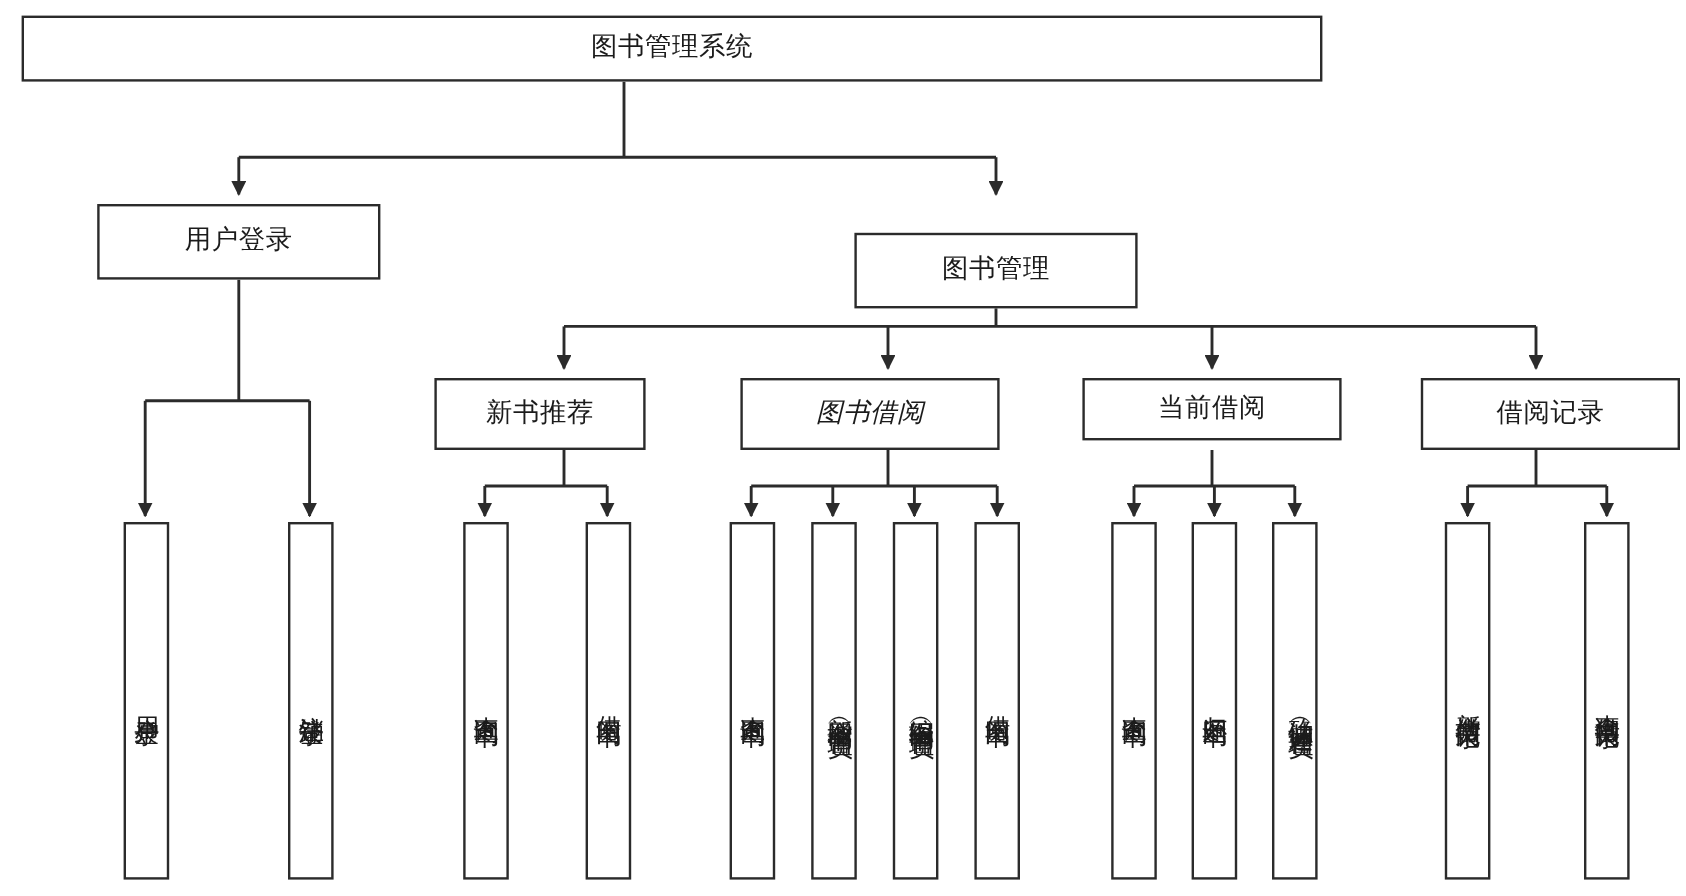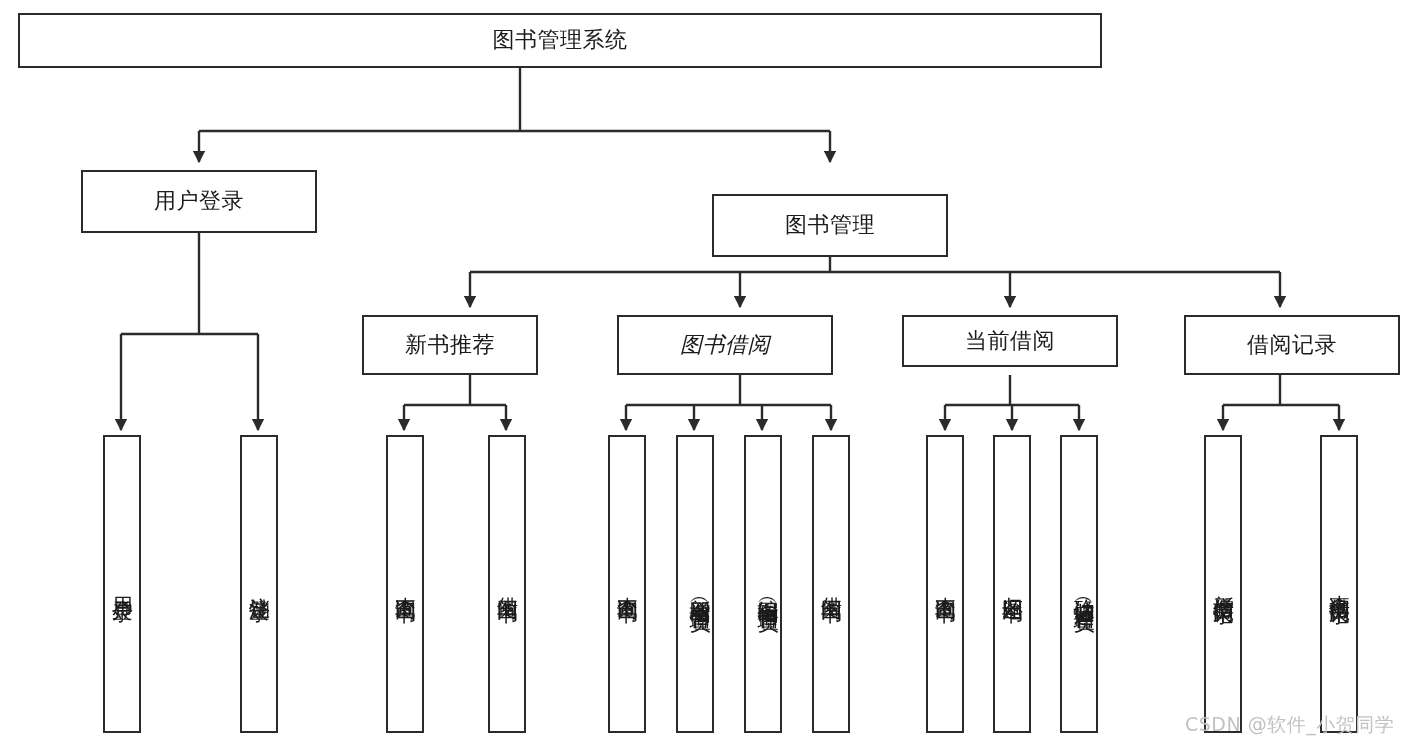--- a/index.html
+++ b/index.html
@@ -176,15 +176,14 @@
     <span>确认归还（管理员）</span>
   </div>
 
   <div class="node node-v short" style="left:1204px; top:435px; width:38px; height:298px;">
     <span>新增借阅记录</span>
   </div>
   <div class="node node-v short" style="left:1320px; top:435px; width:38px; height:298px;">
     <span>查询借阅记录</span>
   </div>
 
-  <div class="watermark">CSDN @软件_小贺同学</div>
 
 </div>
 
 </body></html>

